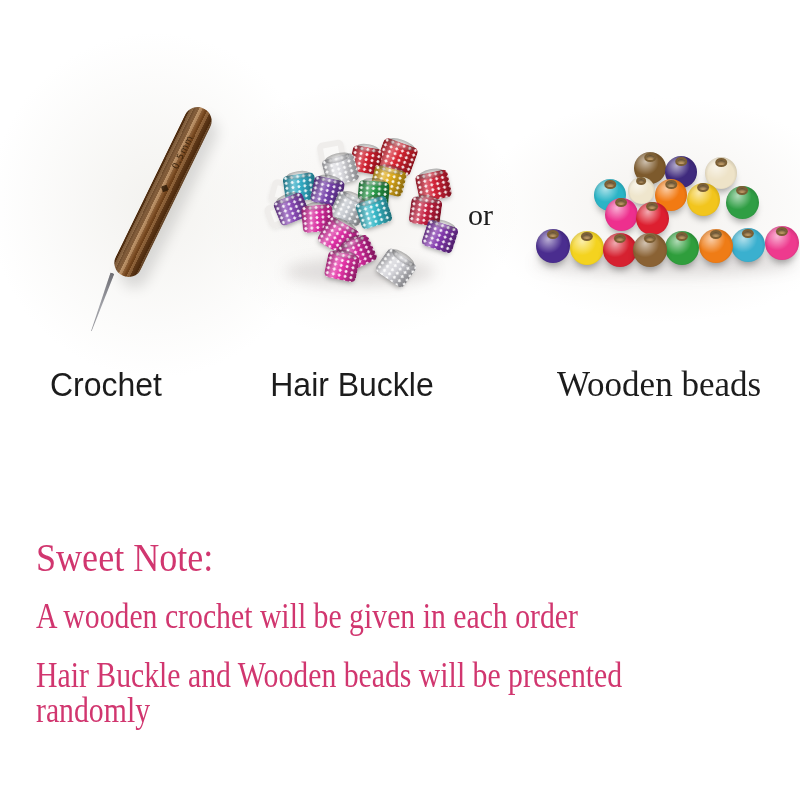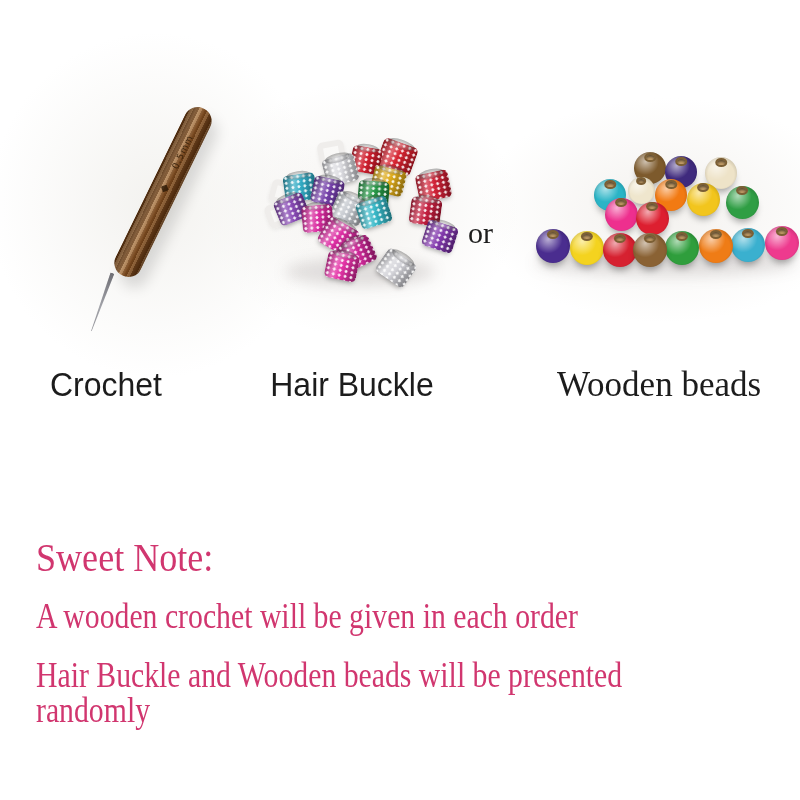--- a/index.html
+++ b/index.html
@@ -72,21 +72,21 @@
     position:absolute;top:3%;left:50%;transform:translateX(-50%);
     width:36%;height:27%;border-radius:50%;
     background:#c9a26b;border:2px solid rgba(61,40,8,.55);box-sizing:border-box;
     box-shadow:inset 0 2px 3px rgba(0,0,0,.55);
   }
 
   
   .caption{position:absolute;top:364px;height:40px;display:flex;align-items:center;justify-content:center;color:#1c1c1c;}
   .caption.sans{font:400 34px/1 "Liberation Sans", sans-serif;transform:scaleX(.94);}
   .caption.serif{font:400 35px/1 "Liberation Serif", serif;}
-  .or-word{position:absolute;left:468px;top:218px;font:400 30px/1 "Liberation Serif", serif;color:#1d1d1d;}
+  .or-word{position:absolute;left:468px;top:200px;font:400 30px/1 "Liberation Serif", serif;color:#1d1d1d;}
 
   
   .note-title{position:absolute;left:36px;top:537px;font:400 41px/1 "Liberation Serif", serif;transform:scaleX(.88);transform-origin:left center;}
   .note-line{position:absolute;left:36px;font:400 35px/1 "Liberation Serif", serif;transform:scaleX(.85);transform-origin:left center;}
   .note-line.l1{top:599px;}
   .note-line.l2{top:658px;}
 </style>
 </head>
 <body>
 

